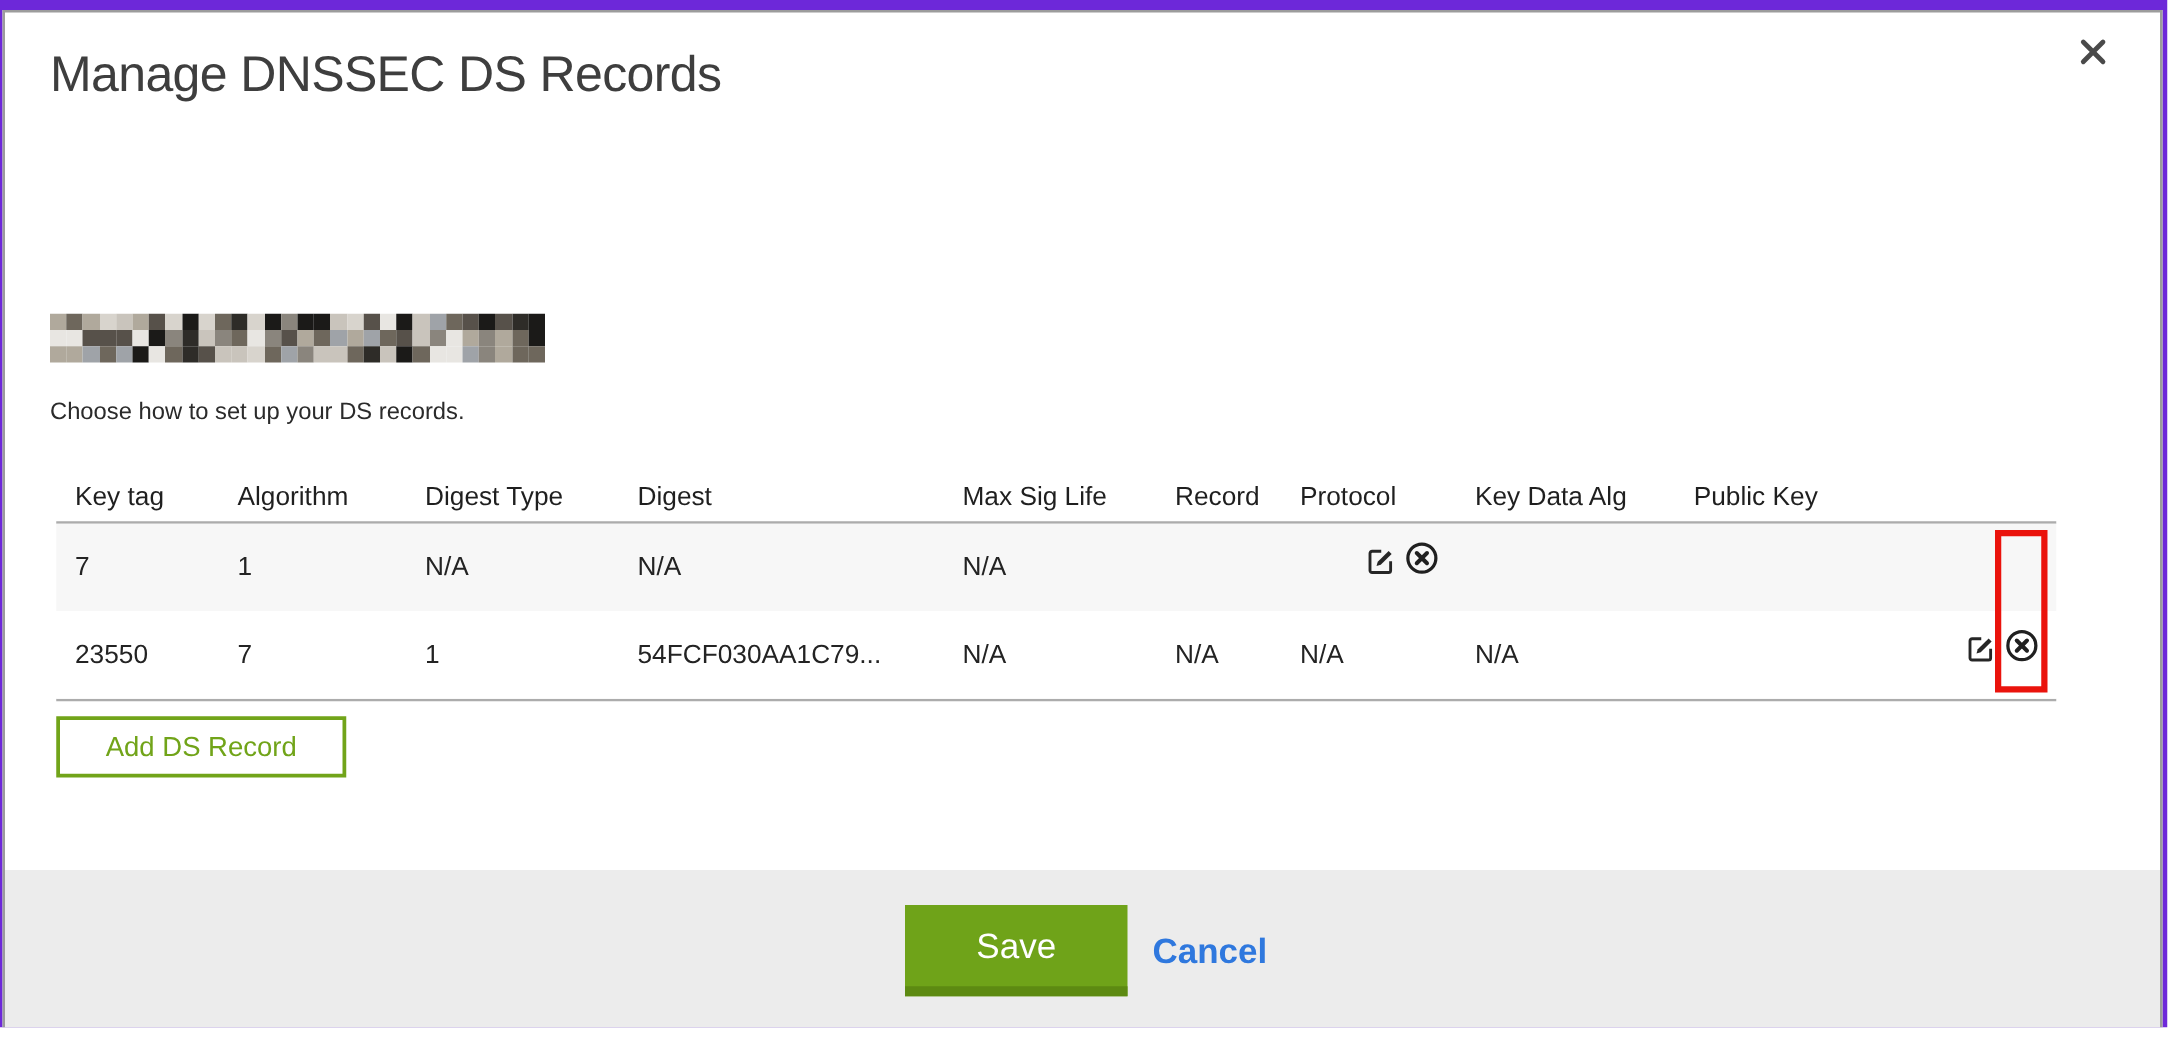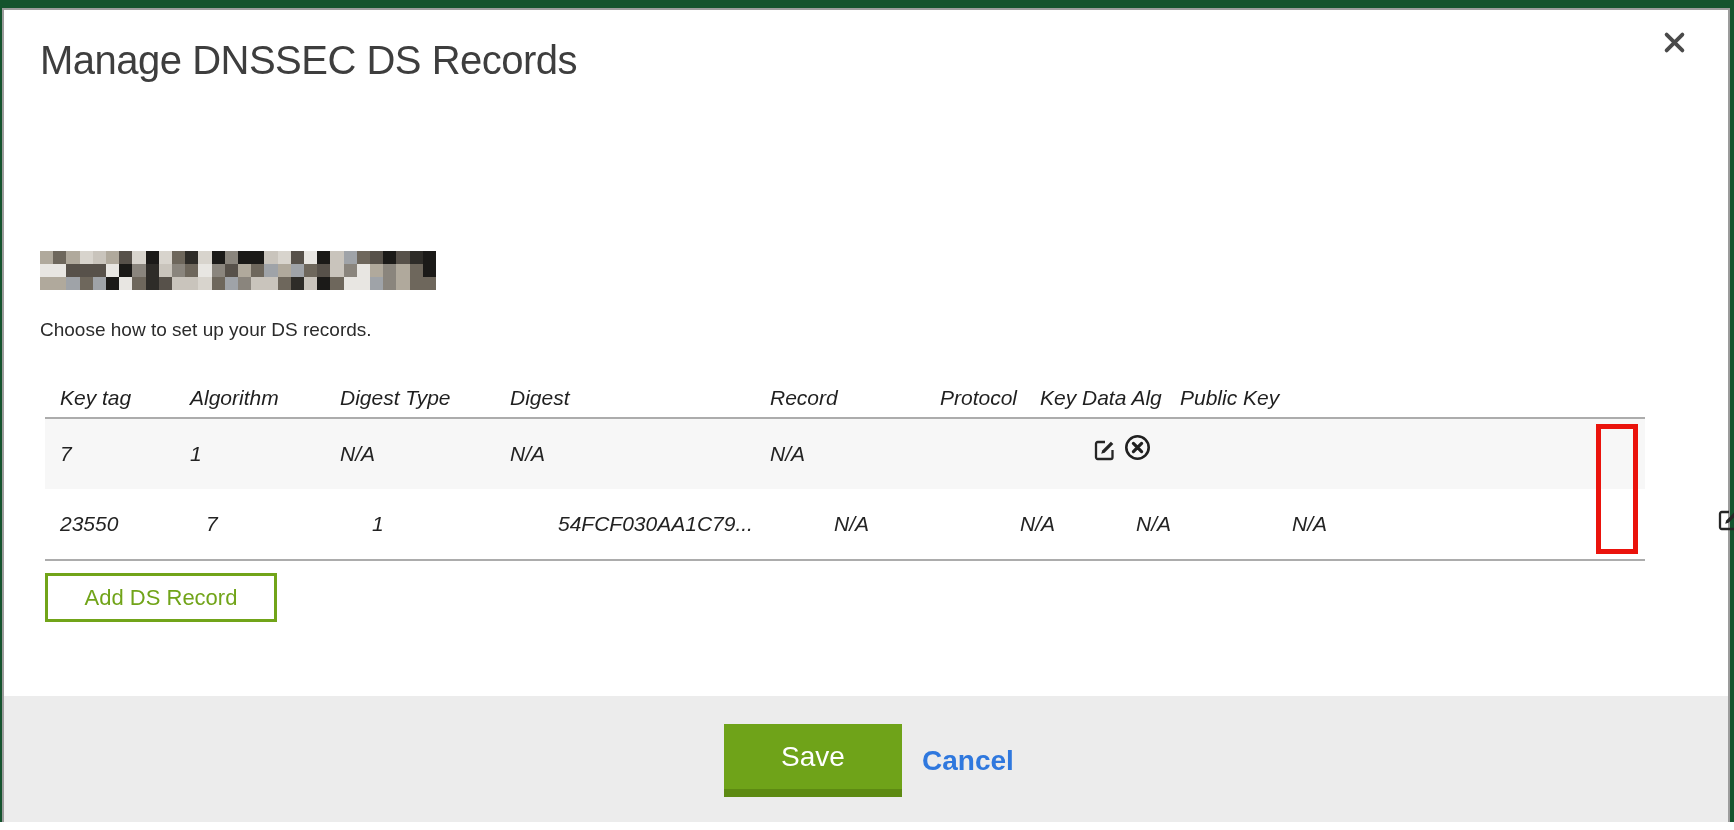--- a/index.html
+++ b/index.html
@@ -1,18 +1,18 @@
 <!DOCTYPE html>
 <html><head>
 <meta charset="utf-8">
 <style>
   html,body { margin:0; padding:0; background:#fff; }
   .screen {
     position:relative; width:1734px; height:822px;
-    background:#14532d; overflow:hidden;
+    background:#6d28d9; overflow:hidden;
     font-family:"Liberation Sans", sans-serif;
     color:#232323;
   }
   .dialog {
     position:absolute; left:2px; top:8px; width:1728px; height:816px;
     box-sizing:border-box; border:2px solid #9c9c9c; background:#ffffff;
   }
   .modal-title {
     position:absolute; left:36px; top:26px;
     font-size:40px; line-height:48px; font-weight:400;
@@ -31,26 +31,25 @@
     position:absolute; left:36px; top:309px;
     font-size:19px; color:#2b2b2b; white-space:nowrap;
   }
   .ds-table {
     position:absolute; left:41px; top:368px; width:1600px;
     border-bottom:2px solid #acacac; font-size:21px;
   }
   .t-header, .t-row {
     display:grid;
     grid-template-columns:130px 150px 170px 260px 170px 100px 140px 175px 205px 100px;
-    font-style:italic;
   }
   .t-header { height:39px; line-height:39px; border-bottom:2px solid #acacac; color:#1f1f1f; }
   .t-row { height:70px; line-height:70px; }
   .t-row.odd { background:#f7f7f7; }
-  .t-row.even { background:#ffffff;gap:16px; }
+  .t-row.even { background:#ffffff; }
   .cell { padding-left:15px; overflow:hidden; white-space:nowrap; }
   .cell.actions {
     display:flex; align-items:center; justify-content:flex-end;
     gap:8px; padding-left:0; padding-right:14px;
   }
   .icon-btn { display:flex; align-items:center; justify-content:center; cursor:pointer; }
   .highlight-box {
     position:absolute; left:1592px; top:414px; width:42px; height:130px;
     box-sizing:border-box; border:5px solid #ea130c; pointer-events:none;
   }
@@ -189,20 +188,21 @@
       </div>
 
     <div class="instruction">Choose how to set up your DS records.</div>
 
     <div class="ds-table">
       <div class="t-header">
         <div class="cell">Key tag</div>
         <div class="cell">Algorithm</div>
         <div class="cell">Digest Type</div>
         <div class="cell">Digest</div>
+        <div class="cell">Max Sig Life</div>
         <div class="cell">Record</div>
         <div class="cell">Protocol</div>
         <div class="cell">Key Data Alg</div>
         <div class="cell">Public Key</div>
         <div class="cell actions"></div>
       </div>
 
       <div class="t-row odd">
         <div class="cell">7</div>
         <div class="cell">1</div>

